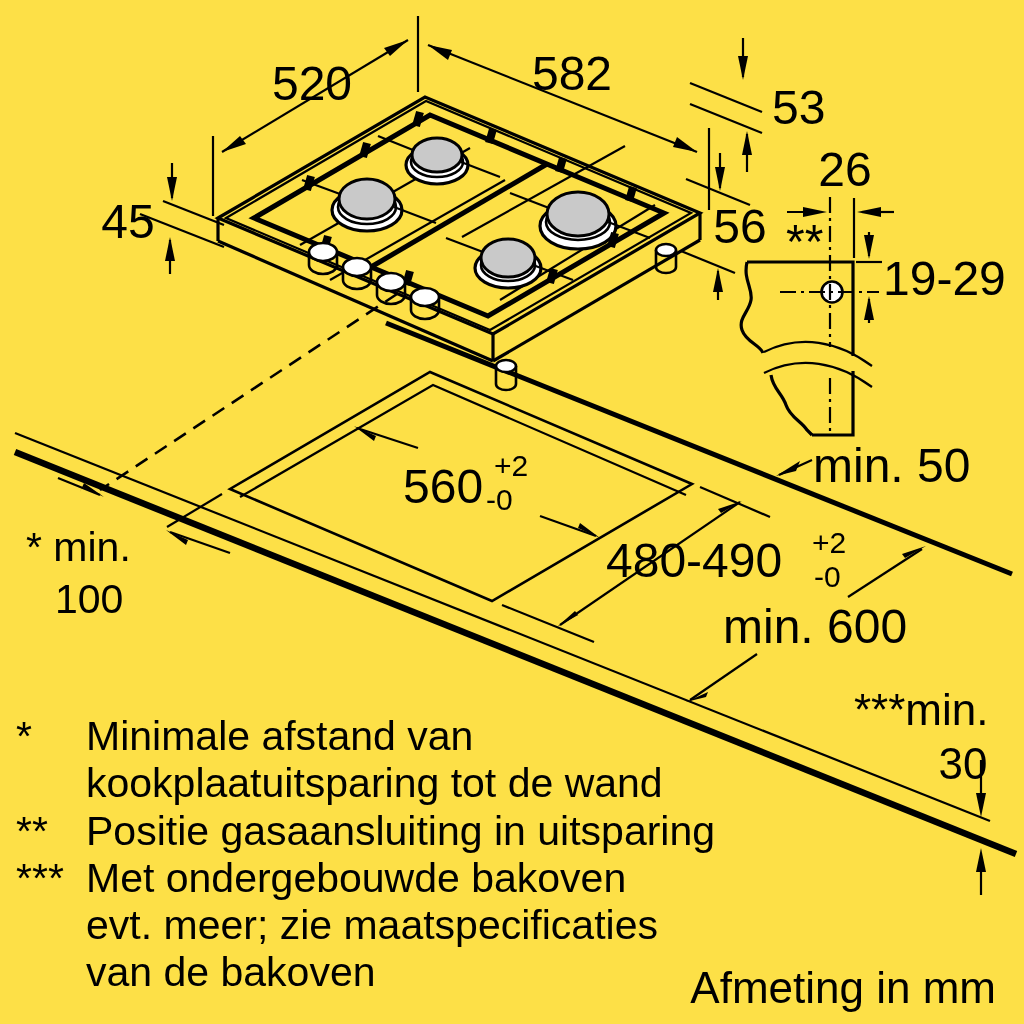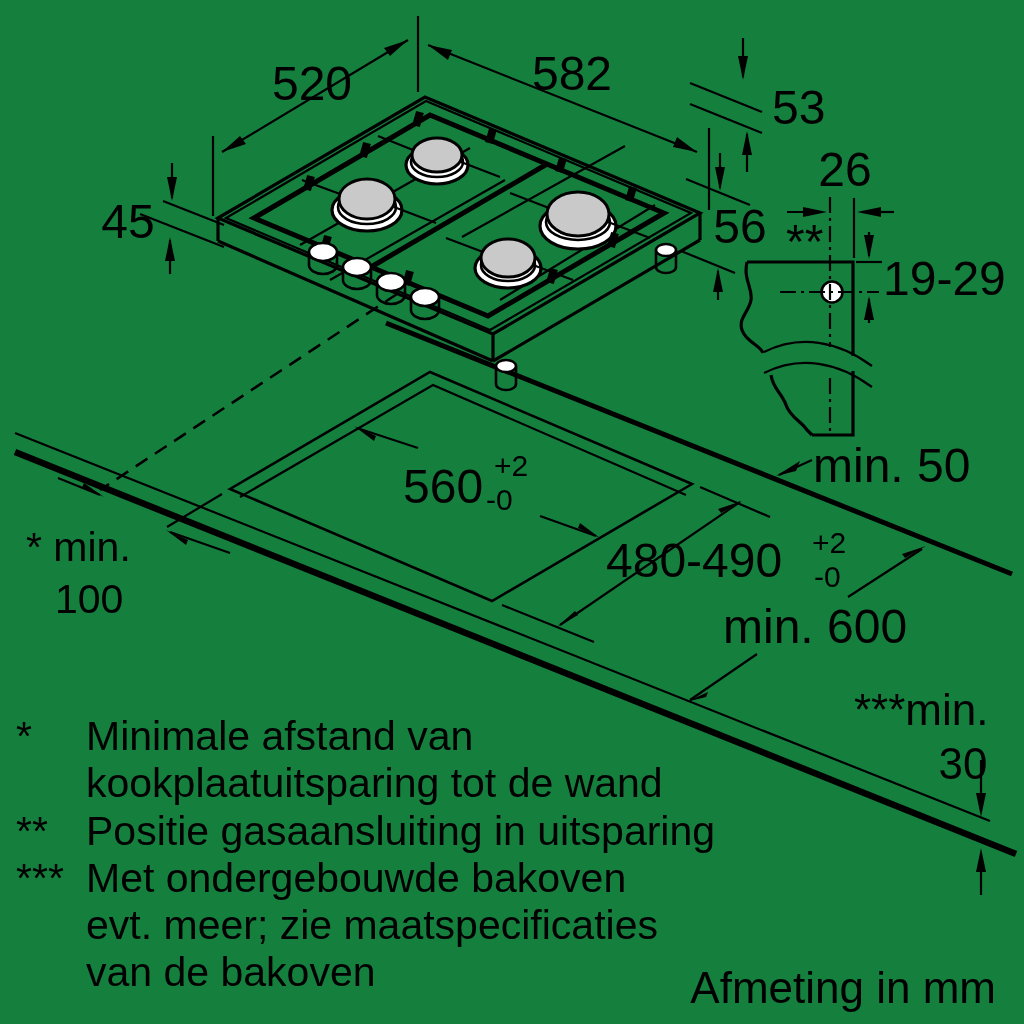--- a/index.html
+++ b/index.html
@@ -1,16 +1,16 @@
 <!DOCTYPE html>
 <html><head>
 <meta charset="utf-8">
 <style>
   html,body{margin:0;padding:0;background:#ffffff;}
-  .stage{position:relative;width:1024px;height:1024px;background:#15803d;overflow:hidden;}
+  .stage{position:relative;width:1024px;height:1024px;background:#fde047;overflow:hidden;}
   svg{display:block;}
   svg text{font-family:"Liberation Sans","DejaVu Sans",sans-serif;fill:#000;}
   .dim{font-size:48px;}
   .tol{font-size:30px;}
   .fn{font-size:41px;}
   .cap{font-size:44px;}
   .ln{stroke:#000;fill:none;}
   .s2{stroke-width:2.2;}
   .s25{stroke-width:2.6;}
   .s3{stroke-width:3.2;}

